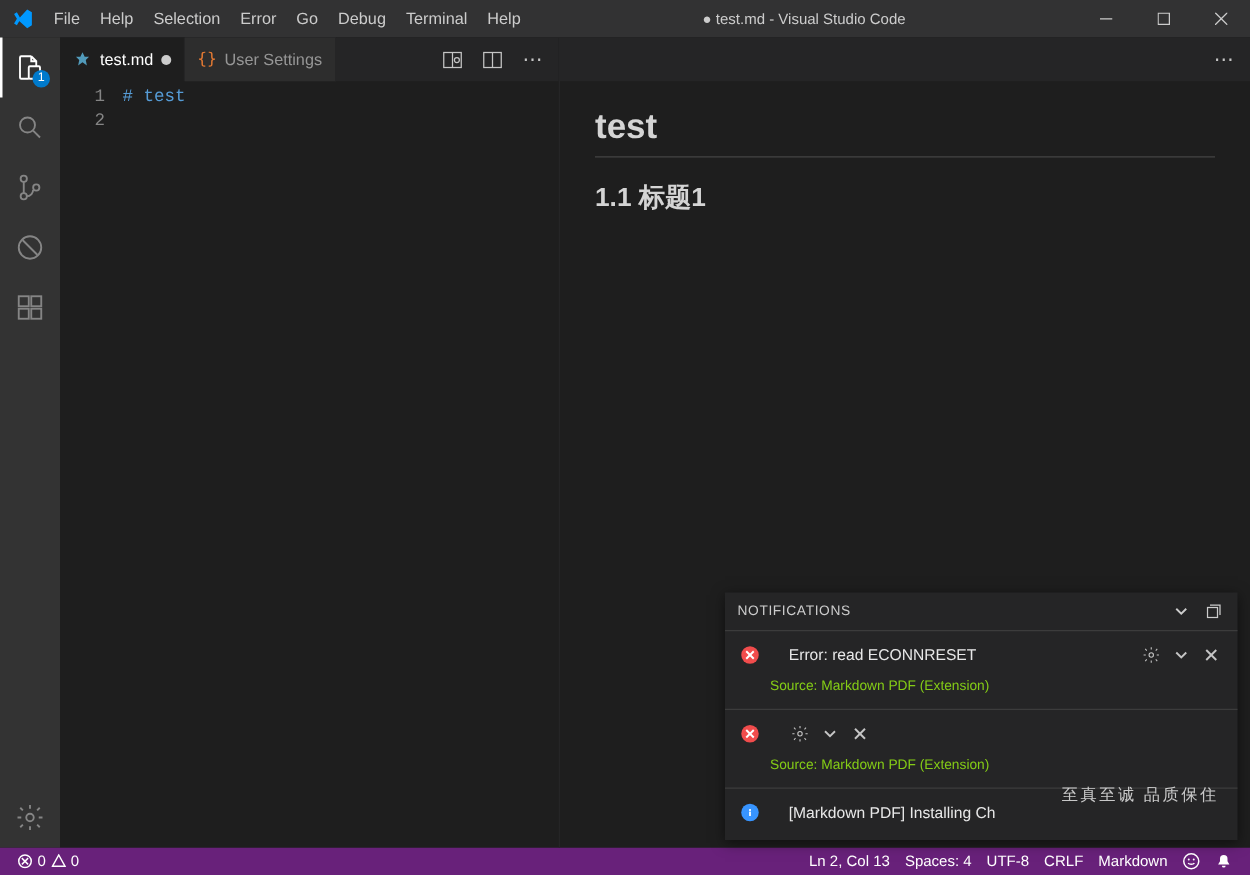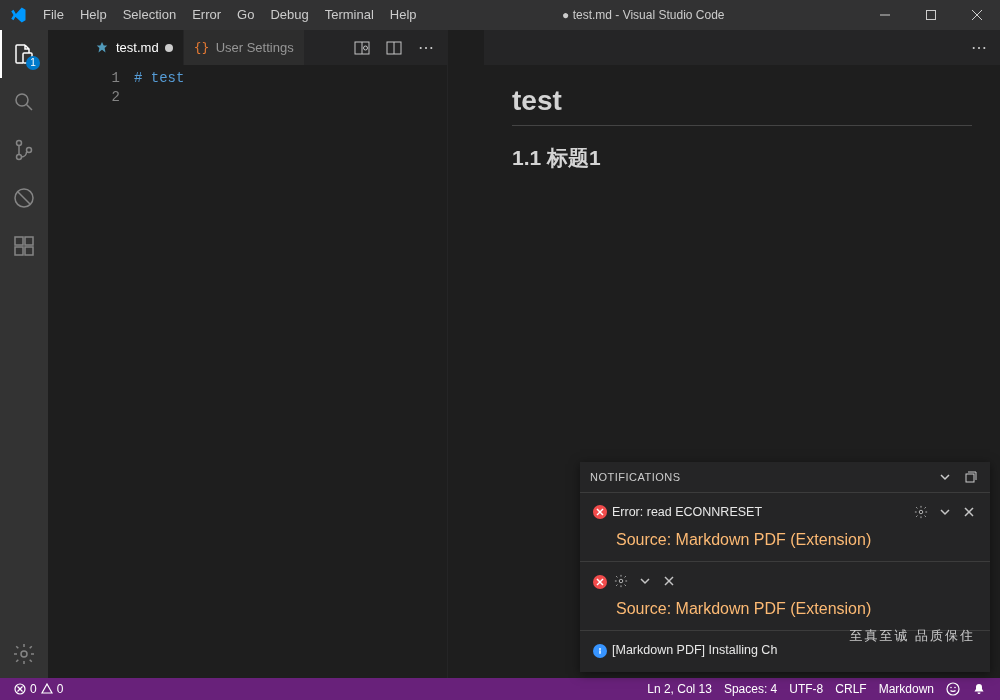--- a/index.html
+++ b/index.html
@@ -110,21 +110,20 @@
 .editor-area {
   flex: 1;
   display: flex;
   min-width: 0;
 }
 .editor-group {
   display: flex;
   flex-direction: column;
   min-width: 0;
   background: #1e1e1e;
-  padding-left: 36px;
 }
 .editor-group.left { flex: 0 0 400px; border-right: 1px solid #252526; }
 .editor-group.right { flex: 1; }
 
 .tabs-row {
   height: 35px;
   background: #252526;
   display: flex;
   align-items: stretch;
 }
@@ -234,22 +233,22 @@
 }
 .notif-header .title-text { flex: 1; }
 .notif-header .hdr-icon { cursor: pointer; margin-left: 8px; width:18px; height:18px; display:inline-flex; align-items:center; justify-content:center; }
 .notif-item {
   padding: 10px 12px 12px 12px;
   border-bottom: 1px solid #3c3c3c;
   position: relative;
 }
 .notif-row1 {
   display: flex;
-  align-items: center;
-  gap: 4px;
+  align-items: flex-start;
+  gap: 23px;
 }
 .notif-icon {
   width: 16px; height: 16px;
   flex-shrink: 0;
   display: inline-flex;
   align-items: center;
   justify-content: center;
   margin-top: 1px;
 }
 .notif-msg {
@@ -263,22 +262,22 @@
   flex-shrink: 0;
 }
 .notif-actions .n-btn {
   cursor: pointer;
   width: 18px; height: 18px;
   display: inline-flex; align-items: center; justify-content: center;
   color: #c5c5c5;
 }
 .notif-source {
   margin-top: 10px;
-  font-size: 16px;
-  color: #fdba74;
+  font-size: 11px;
+  color: #84cc16;
   padding-left: 24px;
 }
 .circle-err { background:#f14c4c; border-radius:50%; width:14px; height:14px; display:inline-flex; align-items:center; justify-content:center; }
 .circle-info { background:#3794ff; border-radius:50%; width:14px; height:14px; display:inline-flex; align-items:center; justify-content:center; }
 .circle-err svg, .circle-info svg { width:8px; height:8px; }
 
 
 .statusbar {
   height: 22px;
   background: #68217a;

